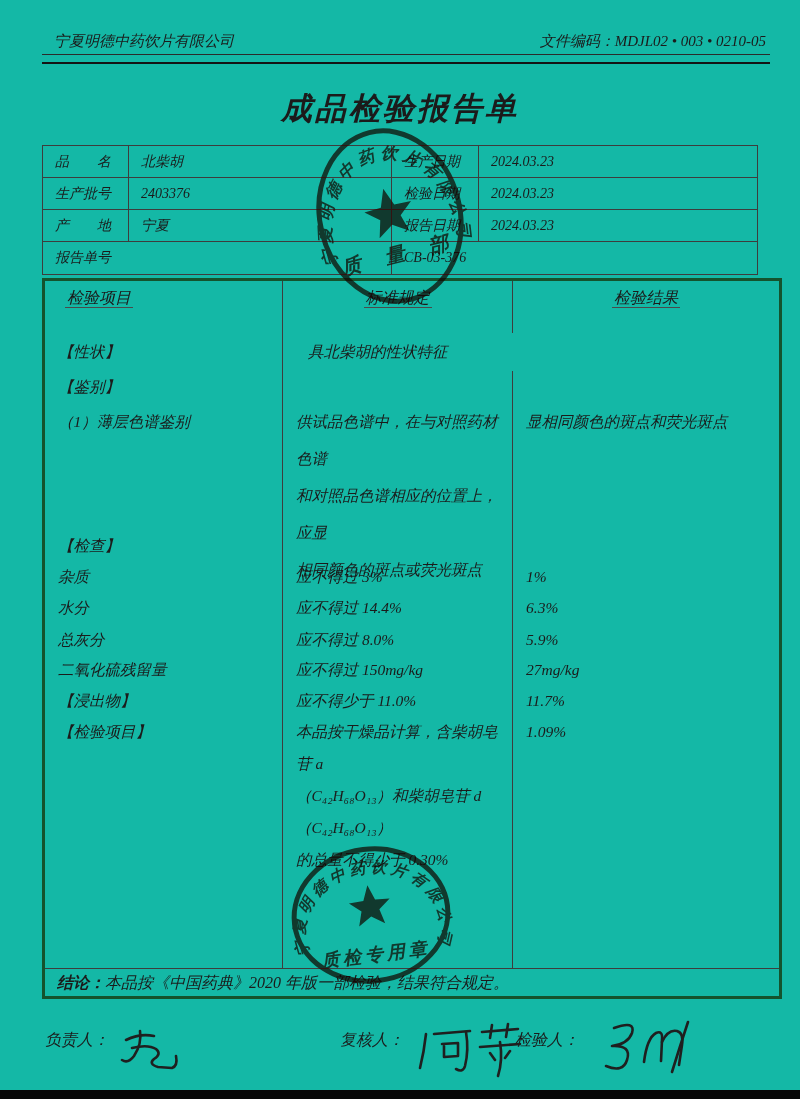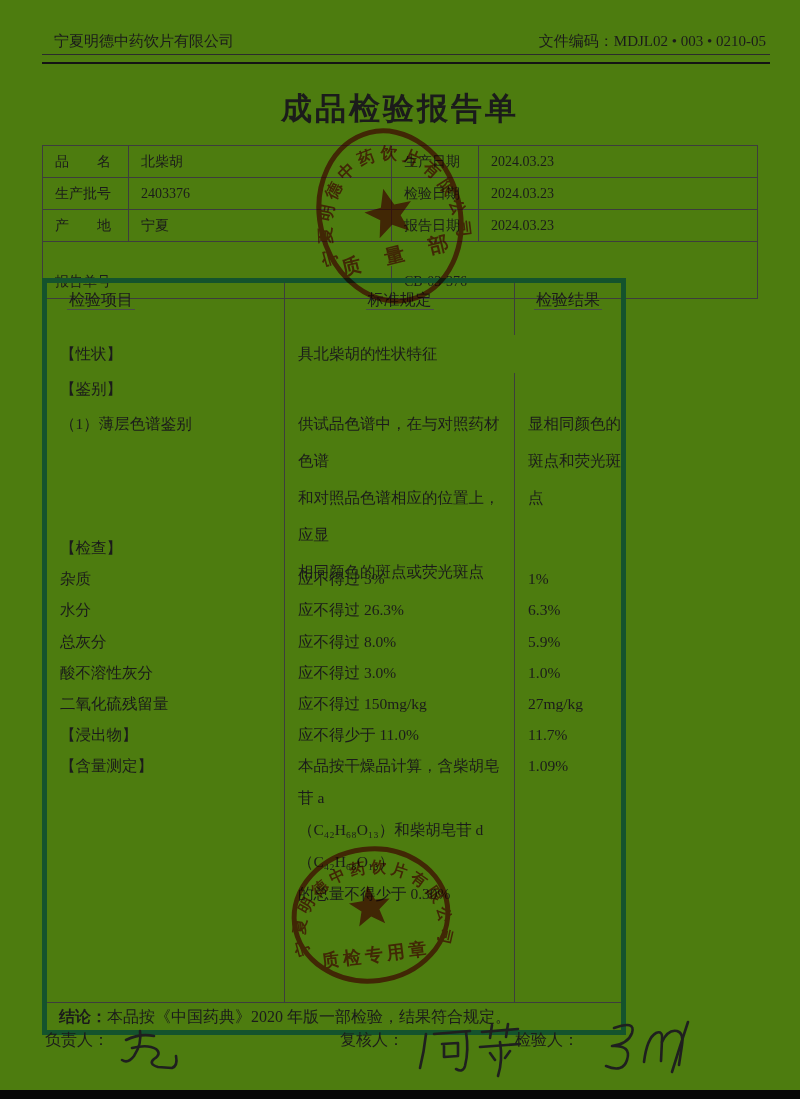--- a/index.html
+++ b/index.html
@@ -1,50 +1,50 @@
 <!DOCTYPE html>
 <html><head>
 <meta charset="utf-8">
 <style>
   * { box-sizing: border-box; margin: 0; padding: 0; }
   body { background: #ffffff; }
   .page {
-    position: relative; width: 800px; height: 1099px; background: #4d7c0f;
+    position: relative; width: 800px; height: 1099px; background: #14b8a6;
     font-family: "Liberation Serif", "DejaVu Serif", serif;
-    color: #1b1b1b; overflow: hidden;
+    color: #1b1b1b; overflow: hidden; font-style: italic;
   }
   
   .hdr { position: absolute; left: 42px; top: 32px; width: 728px; }
   .hdr-row { display: flex; justify-content: space-between; align-items: flex-end;
              font-size: 15px; padding: 0 4px 3px 12px; border-bottom: 1px solid #2b2b2b; }
   .hdr-rule { margin-top: 7px; border-top: 2px solid #141414; }
   
   .title { position: absolute; top: 88px; left: 0; width: 800px; text-align: center;
            font-size: 31px; font-weight: bold; letter-spacing: 3px; }
   
   .info { position: absolute; left: 42px; top: 145px; width: 716px;
           border: 1px solid #3d3d3d; font-size: 14px; }
   .irow { display: flex; height: 32px; border-bottom: 1px solid #3d3d3d; }
-  .irow:last-child { border-bottom: none; margin-top: 24px; }
+  .irow:last-child { border-bottom: none; }
   .icell { display: flex; align-items: center; padding-left: 12px; border-right: 1px solid #3d3d3d; }
   .icell:last-child { border-right: none; }
   .iw1 { width: 86px; } .iw2 { width: 263px; } .iw3 { width: 87px; } .iw4 { flex: 1; }
   .iwr1 { width: 349px; } .iwr2 { flex: 1; }
   
-  .ttable { position: absolute; left: 42px; top: 278px; width: 584px;
-            border: 5px solid #14532d; font-size: 15.5px; background: transparent; }
+  .ttable { position: absolute; left: 42px; top: 278px; width: 740px;
+            border: 3px solid #14532d; font-size: 15.5px; background: transparent; }
   .trow { display: flex; }
   .tc { padding-left: 13px; }
   .c1 { width: 238px; border-right: 1px solid #3d3d3d; }
   .c2 { width: 230px; border-right: 1px solid #3d3d3d; }
   .c3 { flex: 1; }
   .th { text-align: center; padding: 7px 0 0 0; font-size: 16px; }
   .th.left { text-align: left; padding-left: 20px; }
   .uline { border-bottom: 1px solid #4a4a4a; padding: 0 2px 1px 2px; }
-  .lh38 { line-height: 38px; } .lh32 { line-height: 32px; } .lh31 { line-height: 31px; }
+  .lh38 { line-height: 38px; gap: 12px; } .lh32 { line-height: 32px; } .lh31 { line-height: 31px; }
   .lh30 { line-height: 30px; } .lh37 { line-height: 37px; }
   .concl { border-top: 1px solid #3d3d3d; height: 28px; line-height: 27px;
            padding-left: 12px; font-size: 16px; }
   .concl b { font-weight: bold; }
   
   .foot { position: absolute; left: 42px; top: 1028px; width: 716px; height: 60px; font-size: 16px; }
   .flabel { position: absolute; top: 2px; }
   .fl1 { left: 3px; } .fl2 { left: 298px; } .fl3 { left: 473px; }
   .sig { position: absolute; }
   .sig path { fill: none; stroke: #1f1f1f; stroke-width: 2.6; stroke-linecap: round; stroke-linejoin: round; }
@@ -124,45 +124,40 @@
       <div class="c2 tc"></div>
       <div class="c3 tc"></div>
     </div>
     <div class="trow lh31" style="height:31px">
       <div class="c1 tc">杂质</div>
       <div class="c2 tc">应不得过 3%</div>
       <div class="c3 tc">1%</div>
     </div>
     <div class="trow lh32" style="height:32px">
       <div class="c1 tc">水分</div>
-      <div class="c2 tc">应不得过 26.3%</div>
+      <div class="c2 tc">应不得过 14.4%</div>
       <div class="c3 tc">6.3%</div>
     </div>
     <div class="trow lh31" style="height:31px">
       <div class="c1 tc">总灰分</div>
       <div class="c2 tc">应不得过 8.0%</div>
       <div class="c3 tc">5.9%</div>
     </div>
-    <div class="trow lh32" style="height:32px">
-      <div class="c1 tc">酸不溶性灰分</div>
-      <div class="c2 tc">应不得过 3.0%</div>
-      <div class="c3 tc">1.0%</div>
-    </div>
     <div class="trow lh30" style="height:30px">
       <div class="c1 tc">二氧化硫残留量</div>
       <div class="c2 tc">应不得过 150mg/kg</div>
       <div class="c3 tc">27mg/kg</div>
     </div>
     <div class="trow lh31" style="height:31px">
       <div class="c1 tc">【浸出物】</div>
       <div class="c2 tc">应不得少于 11.0%</div>
       <div class="c3 tc">11.7%</div>
     </div>
     <div class="trow lh32" style="height:115px">
-      <div class="c1 tc">【含量测定】</div>
+      <div class="c1 tc">【检验项目】</div>
       <div class="c2 tc">
         <div>本品按干燥品计算，含柴胡皂苷 a</div>
         <div>（C₄₂H₆₈O₁₃）和柴胡皂苷 d（C₄₂H₆₈O₁₃）</div>
         <div>的总量不得少于 0.30%</div>
       </div>
       <div class="c3 tc">1.09%</div>
     </div>
     <div class="trow" style="height:137px">
       <div class="c1"></div>
       <div class="c2"></div>

